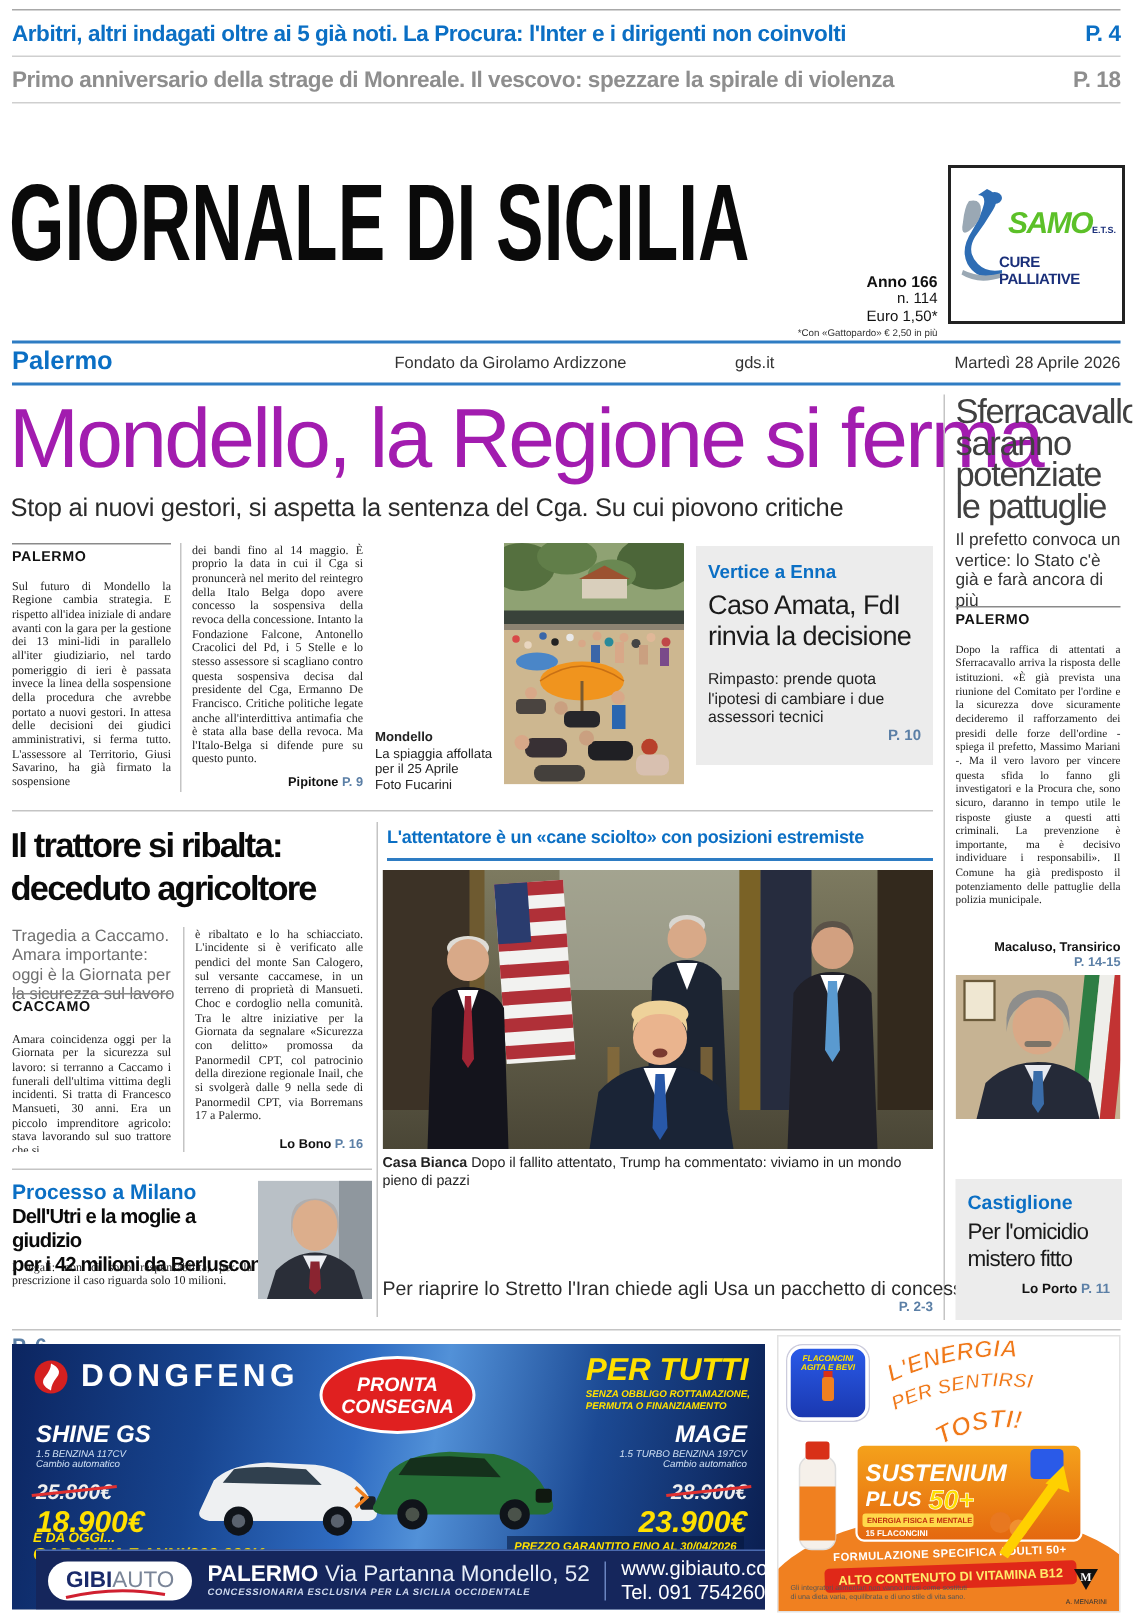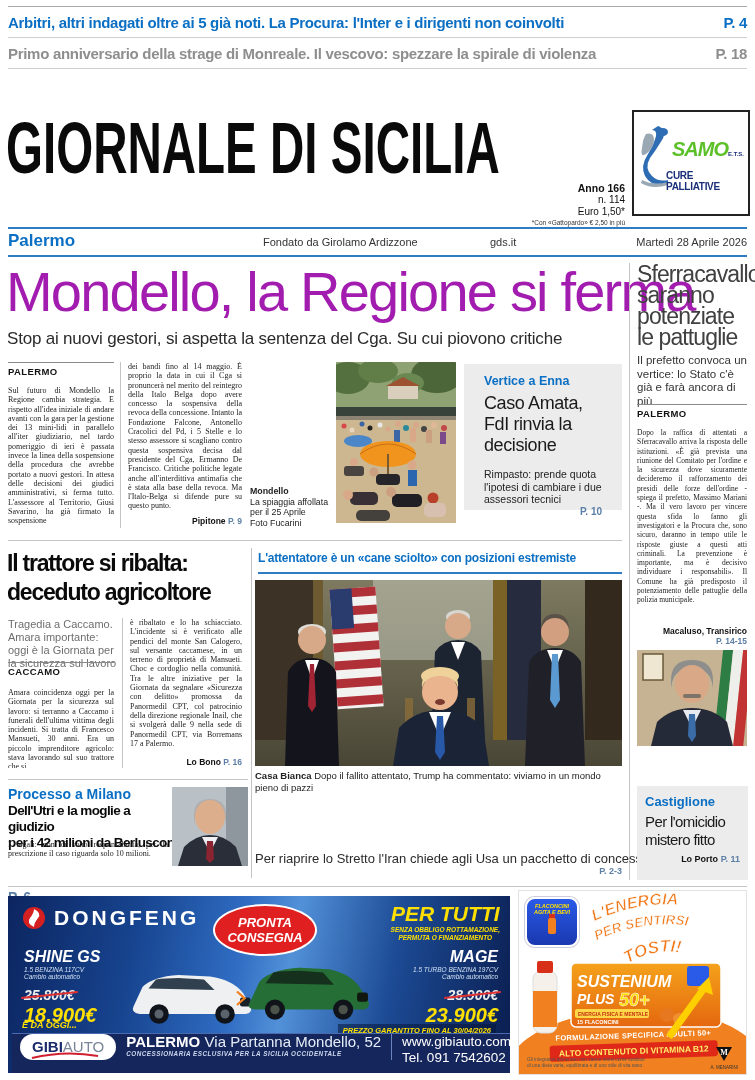--- a/index.html
+++ b/index.html
@@ -131,21 +131,21 @@
         <circle cx="12" cy="133" r="5" fill="#d8a888"></circle>
         <rect x="56" y="132" width="30" height="13" rx="5" fill="#202024"></rect>
         <circle cx="55" cy="130" r="5" fill="#caa080"></circle>
         <circle cx="97" cy="136" r="5.5" fill="#b8402a"></circle>
         <rect x="88" y="141" width="22" height="14" rx="5" fill="#d8c0b0"></rect>
         <rect x="20" y="148" width="34" height="11" rx="5" fill="#44403c"></rect>
       </g>
     </svg>
   </div>
 
-  <div class="abs boxgray" style="left:464px;top:364px;width:158px;height:146px;padding:10px 20px">
+  <div class="abs boxgray" style="left:464px;top:364px;width:158px;height:146px;padding:10px 8px">
     <div class="kicker" style="font-size:12.5px">Vertice a Enna</div>
     <div class="lighttitle" style="font-size:18px;line-height:21px;letter-spacing:-.4px;margin-top:5px">Caso Amata, FdI rinvia la decisione</div>
     <div style="font-size:10.5px;line-height:12.5px;margin-top:12px;color:#222">Rimpasto: prende quota l'ipotesi di cambiare i due assessori tecnici</div>
     <div class="pageref" style="text-align:right;font-size:10px">P. 10</div>
   </div>
 
   <div class="rule" style="left:629px;top:263px;width:1px;height:617px"></div>
   <div class="rule" style="left:8px;top:540px;width:614px;height:1px"></div>
 
   <div class="abs" style="left:7px;top:549px;font-weight:bold;font-size:23px;letter-spacing:-1.2px;line-height:29px;color:#0a0a0a">
@@ -285,21 +285,21 @@
 
   <div class="abs" style="left:8px;top:896px;width:502px;height:177px;overflow:hidden;background:linear-gradient(100deg,#0c2560 0%,#17448f 25%,#2f6cc2 45%,#5291d8 55%,#1c4a94 75%,#0a1d4e 100%)">
     <div style="position:absolute;left:14px;top:10px;display:flex;align-items:flex-start;gap:8px">
       <svg width="24" height="24" viewBox="0 0 24 24">
         <circle cx="12" cy="12" r="11" fill="#d42020"></circle>
         <path d="M12,3 Q20,7 16,12 Q12,17 12,21 Q4,17 8,12 Q12,7 12,3 Z" fill="#fff"></path>
       </svg>
       <span style="color:#fff;font-weight:bold;font-size:21px;letter-spacing:3px">DONGFENG</span>
     </div>
     <div style="position:absolute;left:205px;top:8px;width:104px;height:52px;background:#e02020;border:2px solid #fff;border-radius:50%;display:flex;align-items:center;justify-content:center;text-align:center;color:#fff;font-weight:bold;font-style:italic;font-size:13px;line-height:15px">PRONTA CONSEGNA</div>
-    <div style="position:absolute;right:10px;top:6px;text-align:center">
+    <div style="position:absolute;right:10px;top:6px;text-align:left">
       <div style="color:#ffe000;font-weight:bold;font-style:italic;font-size:21px">PER TUTTI</div>
       <div style="color:#ffe000;font-weight:bold;font-style:italic;font-size:6.5px;line-height:8px">SENZA OBBLIGO ROTTAMAZIONE,</div>
       <div style="color:#ffe000;font-weight:bold;font-style:italic;font-size:6.5px;line-height:8px">PERMUTA O FINANZIAMENTO</div>
     </div>
 
     <div style="position:absolute;left:16px;top:52px">
       <div style="color:#fff;font-weight:bold;font-style:italic;font-size:16px">SHINE GS</div>
       <div style="color:#cfe0f4;font-size:6.5px;font-style:italic">1.5 BENZINA 117CV</div>
       <div style="color:#cfe0f4;font-size:6.5px;font-style:italic">Cambio automatico</div>
       <div style="margin-top:6px"><span class="strike" style="color:#eee;font-weight:bold;font-style:italic;font-size:14px">25.800€</span></div>
@@ -331,21 +331,21 @@
         <circle cx="58" cy="72" r="6" fill="#4a524a"></circle>
       <circle cx="146" cy="72" r="13" fill="#10141a"></circle>
         <circle cx="146" cy="72" r="6" fill="#4a524a"></circle>
       <rect x="164" y="50" width="14" height="12" rx="3" fill="#101810"></rect>
     </svg>
 
     <div style="position:absolute;left:14px;top:124px;color:#ffe000;font-weight:bold;font-style:italic;font-size:9px">E DA OGGI...</div>
     <div style="position:absolute;left:14px;top:135px;color:#ffe000;font-weight:bold;font-style:italic;font-size:11.5px">GARANZIA 7 ANNI/200.000Km</div>
     <div style="position:absolute;right:14px;top:128px;color:#ffe000;font-weight:bold;font-style:italic;font-size:7.5px;background:rgba(6,22,58,.55);padding:2px 5px">PREZZO GARANTITO FINO AL 30/04/2026</div>
 
-    <div style="position:absolute;left:4px;bottom:0;width:100%;height:40px;background:#15265c;border-top:1px solid #4a6ab0;display:flex;align-items:flex-start">
+    <div style="position:absolute;left:16px;bottom:0;width:100%;height:40px;background:#15265c;border-top:1px solid #4a6ab0;display:flex;align-items:center">
       <div style="margin:0 10px 0 8px;background:#fff;border-radius:16px;padding:4px 12px;position:relative">
         <span style="color:#1a2a6a;font-weight:bold;font-size:15px">GIBI</span><span style="color:#7a8598;font-size:15px">AUTO</span>
         <svg width="70" height="8" viewBox="0 0 70 8" style="position:absolute;left:10px;bottom:0">
             <path d="M2,6 Q35,-2 68,4" stroke="#d02030" stroke-width="2" fill="none"></path>
           </svg>
       </div>
       <div>
         <div style="line-height:16px"><span style="color:#fff;font-weight:bold;font-size:15px">PALERMO</span>
         <span style="color:#e6edf8;font-size:15px">Via Partanna Mondello, 52</span></div>
         <div style="color:#cdd8ee;font-weight:bold;font-style:italic;font-size:6.3px;letter-spacing:.5px">CONCESSIONARIA ESCLUSIVA PER LA SICILIA OCCIDENTALE</div>

